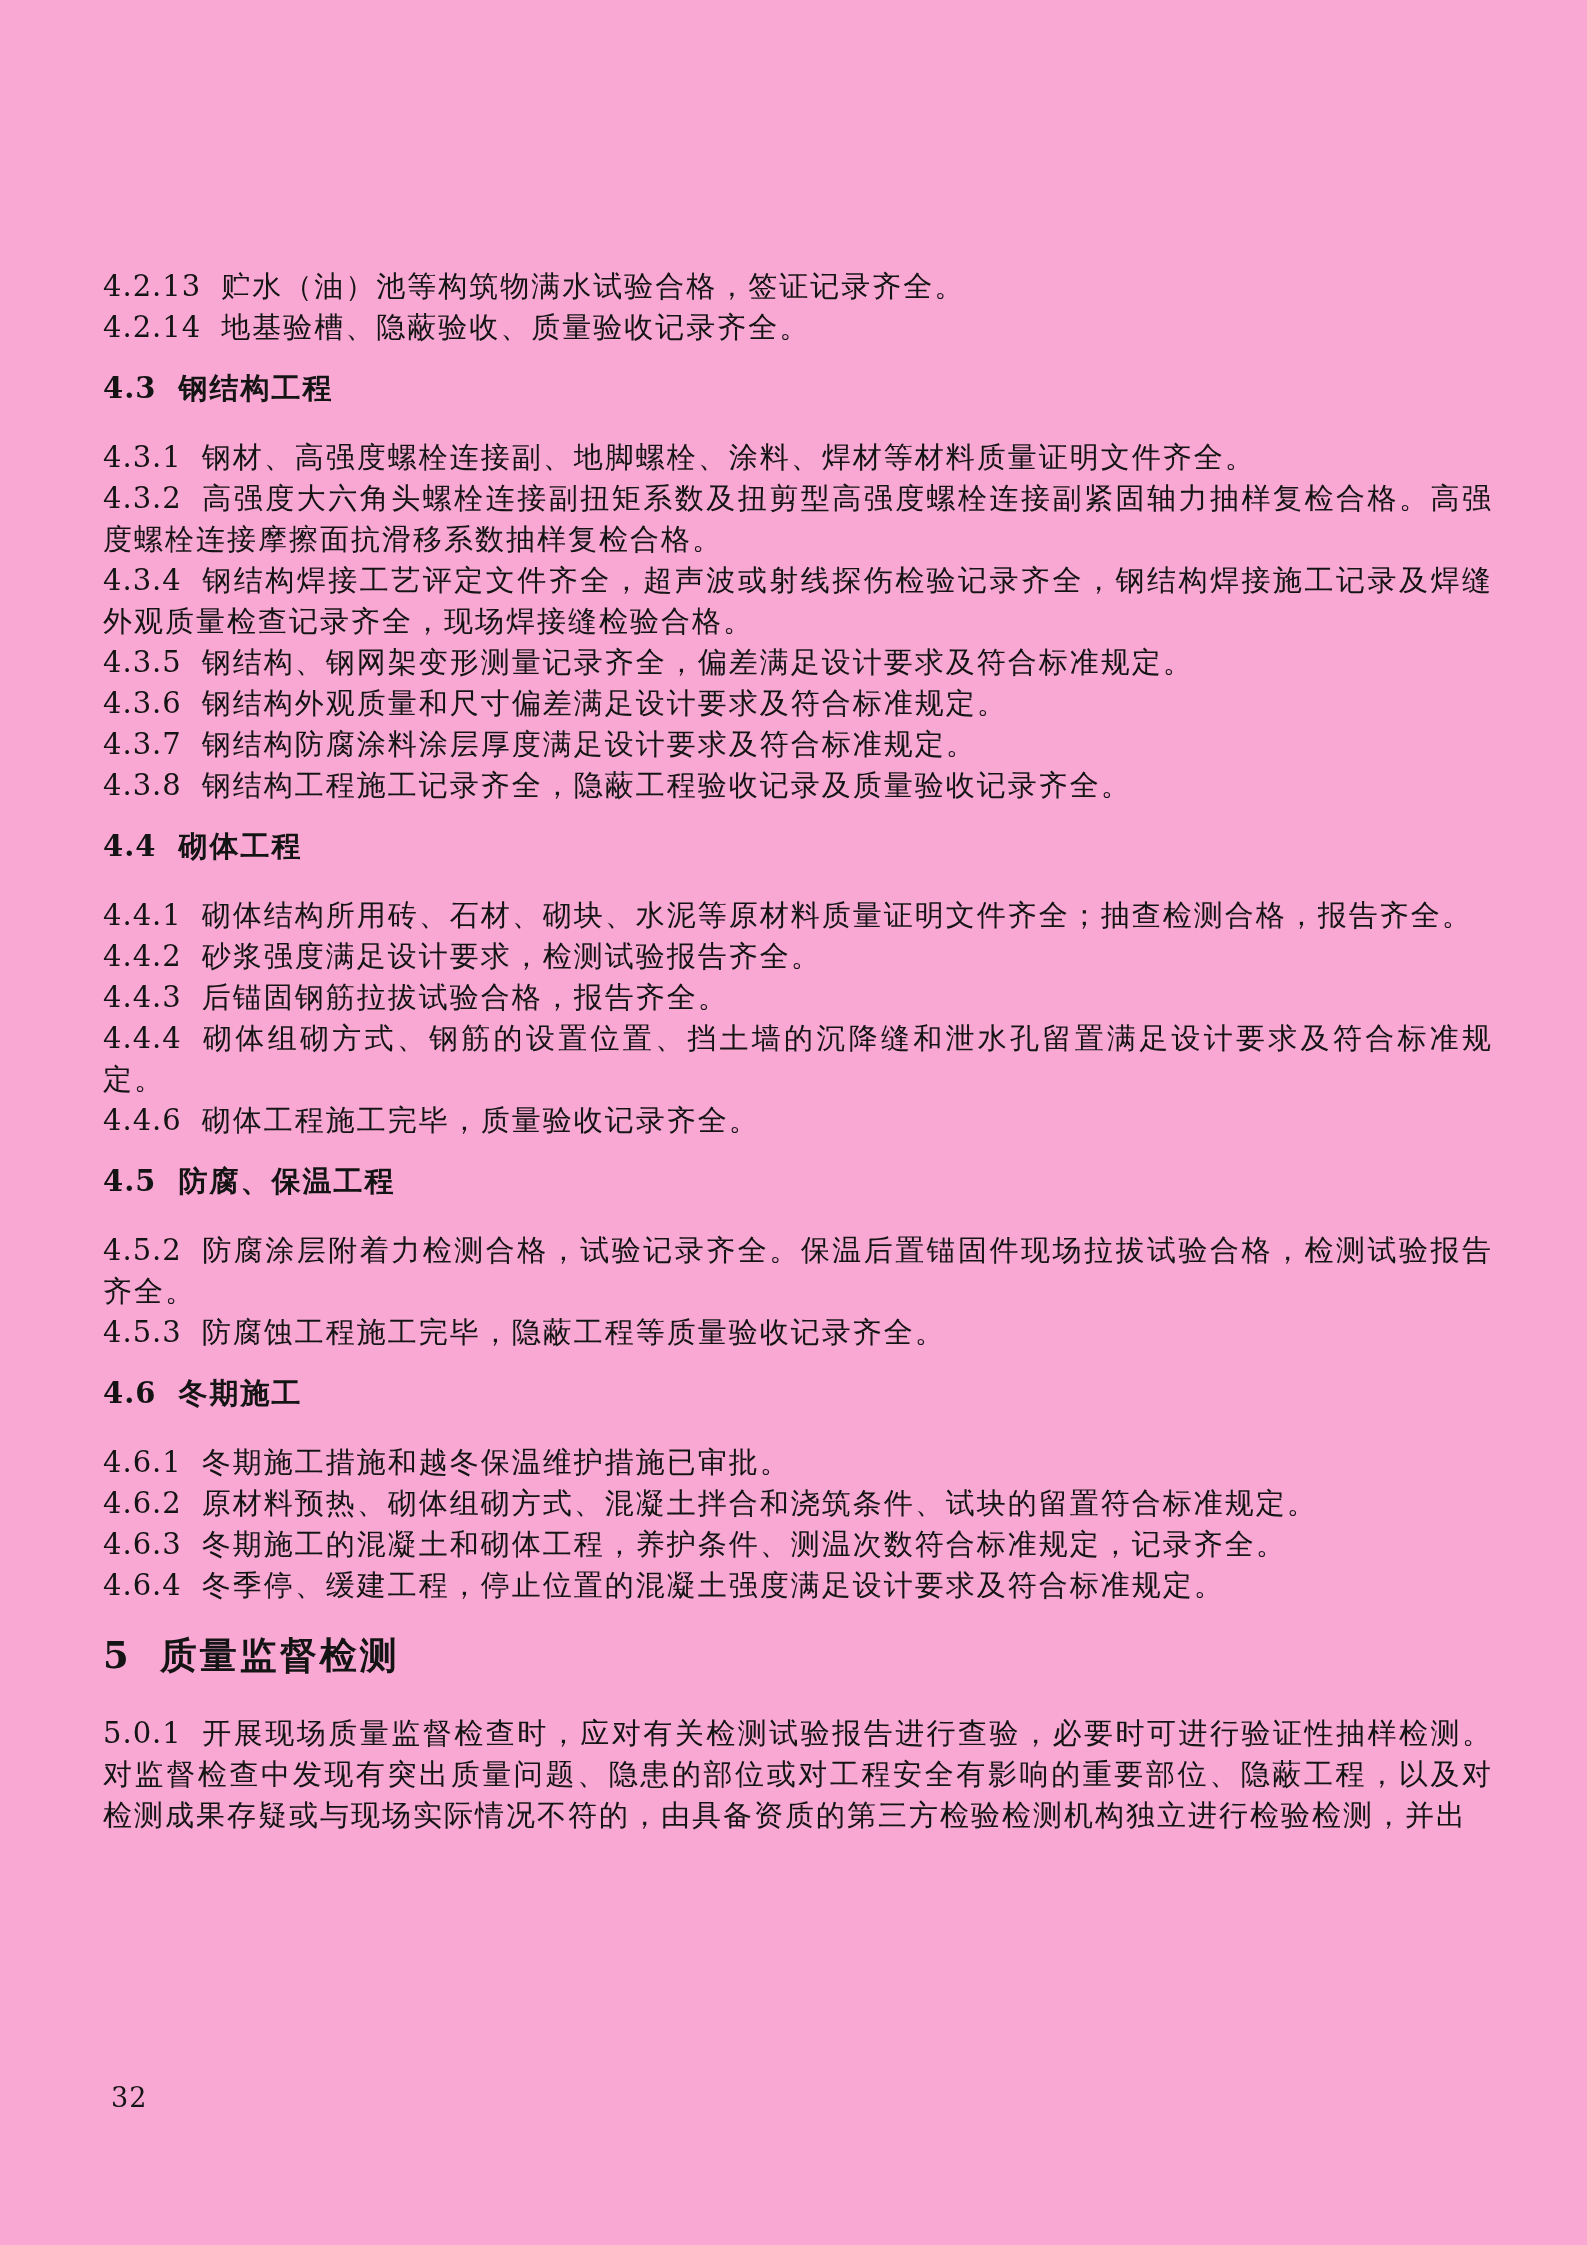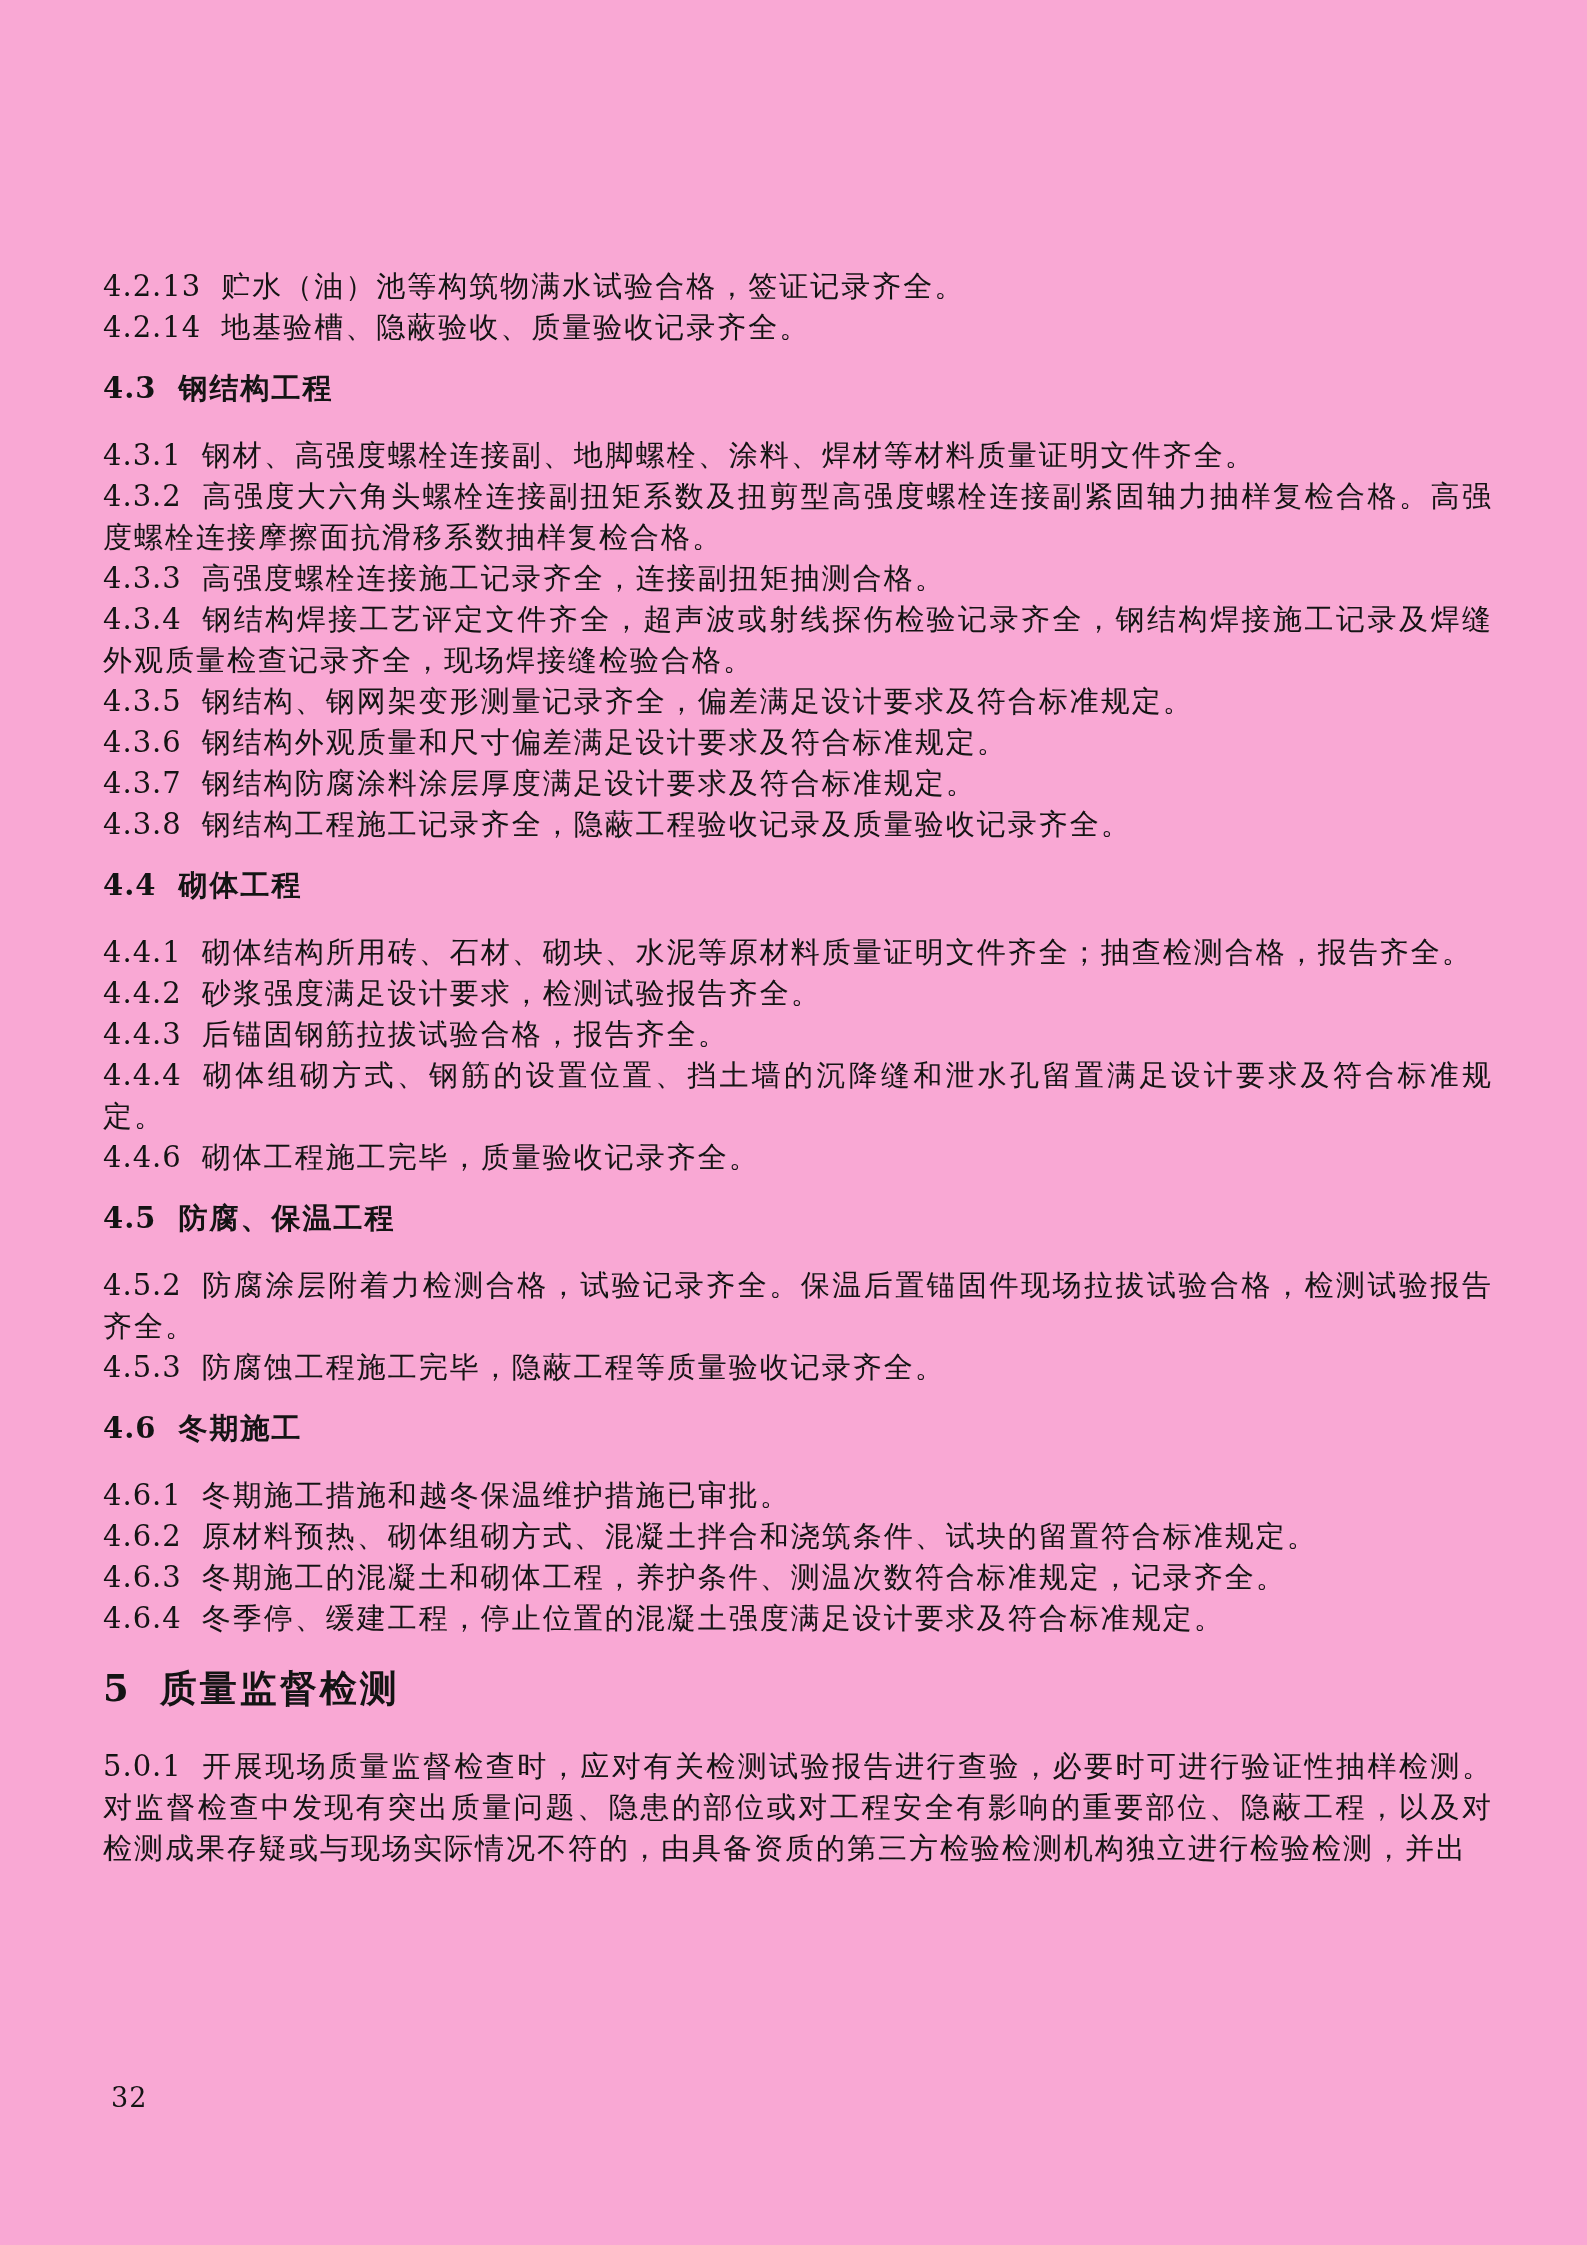--- a/index.html
+++ b/index.html
@@ -42,21 +42,21 @@
     line-height: 41px;
     font-weight: 700;
     letter-spacing: 2px;
   }
   h2.sec .num {
     font-family: "DejaVu Serif", "Liberation Serif", serif;
     letter-spacing: 1px;
     padding-right: 22px;
   }
   h2.sec .title {
-    font-family: Liberation Sans, sans-serif;
+    font-family: Liberation Mono, monospace;
   }
   h1.chapter {
     margin: 30px 0 38px 0;
     font-size: 37px;
     line-height: 39px;
     font-weight: 700;
     text-align: left;
     letter-spacing: 3px;
   }
   h1.chapter .num {
@@ -82,21 +82,20 @@
 <div class="page">
   <main class="content">
 
     <p class="clause"><span class="num">4.2.13</span><span class="txt">贮水（油）池等构筑物满水试验合格，签证记录齐全。</span></p>
     <p class="clause"><span class="num">4.2.14</span><span class="txt">地基验槽、隐蔽验收、质量验收记录齐全。</span></p>
 
     <h2 class="sec"><span class="num">4.3</span><span class="title">钢结构工程</span></h2>
 
     <p class="clause"><span class="num">4.3.1</span><span class="txt">钢材、高强度螺栓连接副、地脚螺栓、涂料、焊材等材料质量证明文件齐全。</span></p>
     <p class="clause"><span class="num">4.3.2</span><span class="txt">高强度大六角头螺栓连接副扭矩系数及扭剪型高强度螺栓连接副紧固轴力抽样复检合格。高强度螺栓连接摩擦面抗滑移系数抽样复检合格。</span></p>
-    <p class="clause"><span class="num">4.3.3</span><span class="txt">高强度螺栓连接施工记录齐全，连接副扭矩抽测合格。</span></p>
     <p class="clause"><span class="num">4.3.4</span><span class="txt">钢结构焊接工艺评定文件齐全，超声波或射线探伤检验记录齐全，钢结构焊接施工记录及焊缝外观质量检查记录齐全，现场焊接缝检验合格。</span></p>
     <p class="clause"><span class="num">4.3.5</span><span class="txt">钢结构、钢网架变形测量记录齐全，偏差满足设计要求及符合标准规定。</span></p>
     <p class="clause"><span class="num">4.3.6</span><span class="txt">钢结构外观质量和尺寸偏差满足设计要求及符合标准规定。</span></p>
     <p class="clause"><span class="num">4.3.7</span><span class="txt">钢结构防腐涂料涂层厚度满足设计要求及符合标准规定。</span></p>
     <p class="clause"><span class="num">4.3.8</span><span class="txt">钢结构工程施工记录齐全，隐蔽工程验收记录及质量验收记录齐全。</span></p>
 
     <h2 class="sec"><span class="num">4.4</span><span class="title">砌体工程</span></h2>
 
     <p class="clause"><span class="num">4.4.1</span><span class="txt">砌体结构所用砖、石材、砌块、水泥等原材料质量证明文件齐全；抽查检测合格，报告齐全。</span></p>
     <p class="clause"><span class="num">4.4.2</span><span class="txt">砂浆强度满足设计要求，检测试验报告齐全。</span></p>

